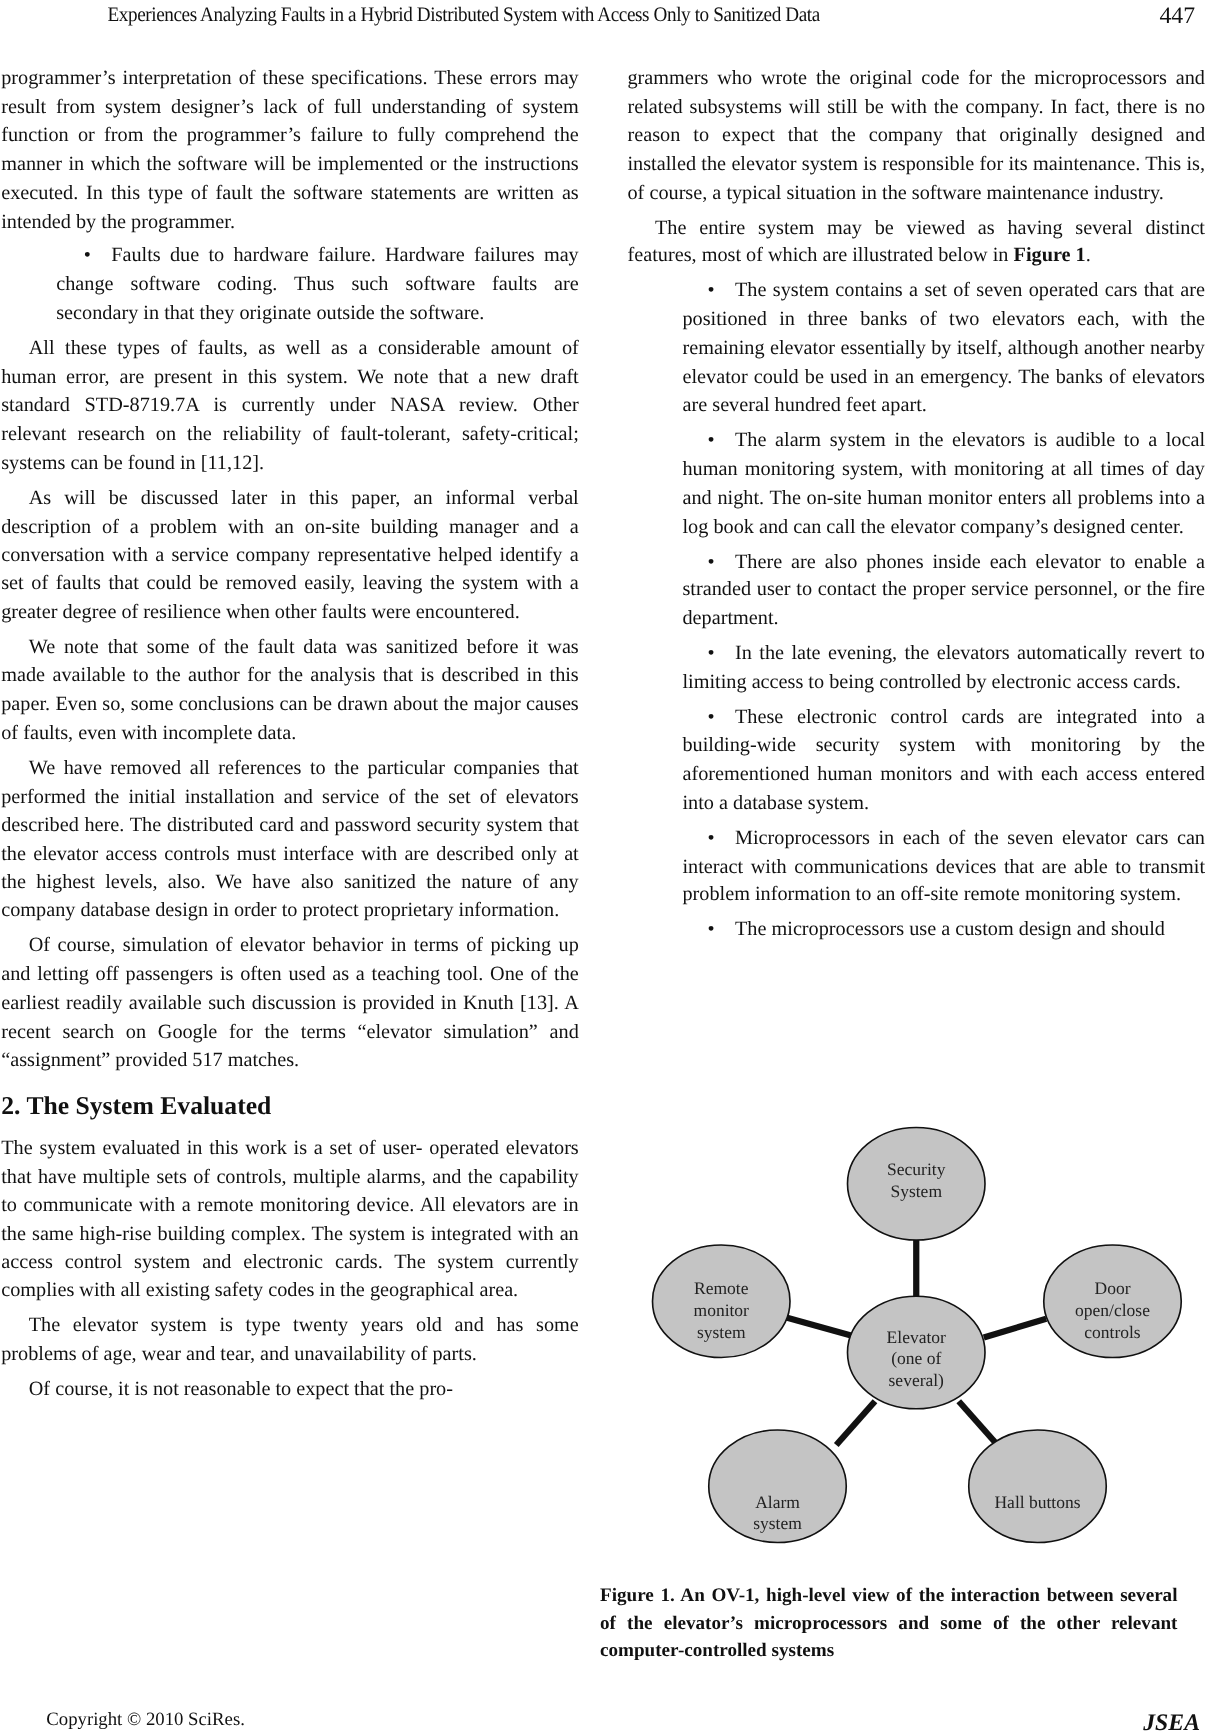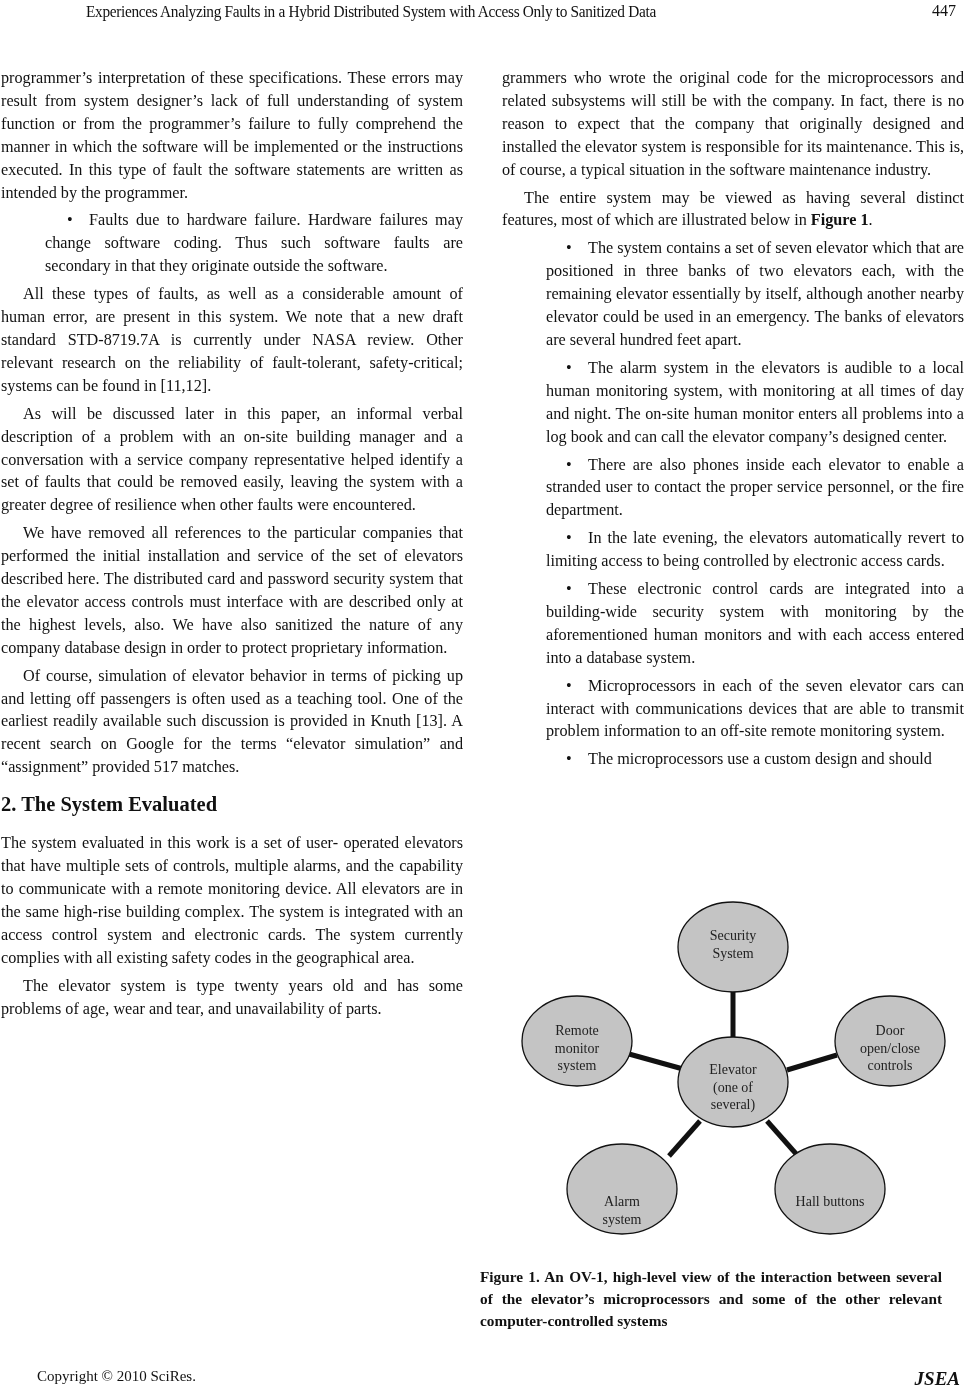--- a/index.html
+++ b/index.html
@@ -1,24 +1,24 @@
 <!DOCTYPE html>
 <html><head>
 <meta charset="utf-8">
 <style>
   html, body { margin: 0; padding: 0; background: #ffffff; }
   body { width: 966px; height: 1386px; position: relative; overflow: hidden;
          font-family: "Liberation Serif", "DejaVu Serif", serif; color: #111; }
   .running-head { position: absolute; top: 0; left: 0; width: 966px; height: 24px; margin-left: 16px; }
   .running-title { position: absolute; left: 70px; top: 2px; font-size: 16.5px; letter-spacing: -0.35px; transform: scaleX(0.93); transform-origin: left top; white-space: nowrap; }
-  .page-num { position: absolute; right: 26px; top: 2px; font-size: 16px; }
+  .page-num { position: absolute; right: 26px; top: 2px; font-size: 19px; }
   .col { position: absolute; top: 51px; width: 462px; font-size: 16.2px; line-height: 22.9px; text-align: justify; }
   .col-left { left: 1px; }
   .col-right { left: 502px; }
-  .col p { margin: 16px 0 0 0; text-indent: 22px; }
+  .col p { margin: 0 0 0 0; text-indent: 22px; }
   .col p.noindent { text-indent: 0; }
   .col p.gap { margin-top: 5px; }
   .col p.bullet { text-indent: 22px; margin-top: 5px; padding-left: 44px; }
   .col p.bullet .dot { display: inline-block; width: 22px; text-indent: 0; }
   .col-right p.bullet { text-indent: 20px; }
   h2.section { font-size: 20.5px; font-weight: bold; margin: 13px 0 10px 0; line-height: 24px; text-indent: 0; }
   .figure { position: absolute; left: 512px; top: 890px; width: 440px; height: 360px; }
   .caption { position: absolute; left: 480px; top: 1266px; width: 462px; font-size: 15.3px; font-weight: bold; line-height: 22px; text-align: justify; }
   .footer-left { position: absolute; left: 1px; top: 1368px; font-size: 15px; margin-left: 36px; }
   .footer-right { position: absolute; right: 6px; top: 1368px; font-size: 19px; font-weight: bold; font-style: italic; }
@@ -30,31 +30,33 @@
 <div class="running-head">
   <span class="running-title">Experiences Analyzing Faults in a Hybrid Distributed System with Access Only to Sanitized Data</span>
   <span class="page-num">447</span>
 </div>
 
 <div class="col col-left">
   <p class="noindent">programmer’s interpretation of these specifications. These errors may result from system designer’s lack of full understanding of system function or from the programmer’s failure to fully comprehend the manner in which the software will be implemented or the instructions executed. In this type of fault the software statements are written as intended by the programmer.</p>
   <p class="bullet"><span class="dot">•</span><span>Faults due to hardware failure. Hardware failures may change software coding. Thus such software faults are secondary in that they originate outside the software.</span></p>
   <p class="gap">All these types of faults, as well as a considerable amount of human error, are present in this system. We note that a new draft standard STD-8719.7A is currently under NASA review. Other relevant research on the reliability of fault-tolerant, safety-critical; systems can be found in [11,12].</p>
   <p class="gap">As will be discussed later in this paper, an informal verbal description of a problem with an on-site building manager and a conversation with a service company representative helped identify a set of faults that could be removed easily, leaving the system with a greater degree of resilience when other faults were encountered.</p>
+  <p class="gap">We note that some of the fault data was sanitized before it was made available to the author for the analysis that is described in this paper. Even so, some conclusions can be drawn about the major causes of faults, even with incomplete data.</p>
   <p class="gap">We have removed all references to the particular companies that performed the initial installation and service of the set of elevators described here. The distributed card and password security system that the elevator access controls must interface with are described only at the highest levels, also. We have also sanitized the nature of any company database design in order to protect proprietary information.</p>
   <p class="gap">Of course, simulation of elevator behavior in terms of picking up and letting off passengers is often used as a teaching tool. One of the earliest readily available such discussion is provided in Knuth [13]. A recent search on Google for the terms “elevator simulation” and “assignment” provided 517 matches.</p>
   <h2 class="section">2. The System Evaluated</h2>
   <p class="noindent">The system evaluated in this work is a set of user- operated elevators that have multiple sets of controls, multiple alarms, and the capability to communicate with a remote monitoring device. All elevators are in the same high-rise building complex. The system is integrated with an access control system and electronic cards. The system currently complies with all existing safety codes in the geographical area.</p>
   <p class="gap">The elevator system is type twenty years old and has some problems of age, wear and tear, and unavailability of parts.</p>
+  <p class="gap">Of course, it is not reasonable to expect that the pro-</p>
 </div>
 
 <div class="col col-right">
   <p class="noindent">grammers who wrote the original code for the microprocessors and related subsystems will still be with the company. In fact, there is no reason to expect that the company that originally designed and installed the elevator system is responsible for its maintenance. This is, of course, a typical situation in the software maintenance industry.</p>
   <p class="gap"><span>The entire system may be viewed as having several distinct features, most of which are illustrated below in </span><b>Figure 1</b><span>.</span></p>
-  <p class="bullet"><span class="dot">•</span><span>The system contains a set of seven elevator which that are positioned in three banks of two elevators each, with the remaining elevator essentially by itself, although another nearby elevator could be used in an emergency. The banks of elevators are several hundred feet apart.</span></p>
+  <p class="bullet"><span class="dot">•</span><span>The system contains a set of seven operated cars that are positioned in three banks of two elevators each, with the remaining elevator essentially by itself, although another nearby elevator could be used in an emergency. The banks of elevators are several hundred feet apart.</span></p>
   <p class="bullet"><span class="dot">•</span><span>The alarm system in the elevators is audible to a local human monitoring system, with monitoring at all times of day and night. The on-site human monitor enters all problems into a log book and can call the elevator company’s designed center.</span></p>
   <p class="bullet"><span class="dot">•</span><span>There are also phones inside each elevator to enable a stranded user to contact the proper service personnel, or the fire department.</span></p>
   <p class="bullet"><span class="dot">•</span><span>In the late evening, the elevators automatically revert to limiting access to being controlled by electronic access cards.</span></p>
   <p class="bullet"><span class="dot">•</span><span>These electronic control cards are integrated into a building-wide security system with monitoring by the aforementioned human monitors and with each access entered into a database system.</span></p>
   <p class="bullet"><span class="dot">•</span><span>Microprocessors in each of the seven elevator cars can interact with communications devices that are able to transmit problem information to an off-site remote monitoring system.</span></p>
   <p class="bullet"><span class="dot">•</span><span>The microprocessors use a custom design and should</span></p>
 </div>
 
 <div class="figure">
   <svg id="fig-svg" width="440" height="360" viewBox="0 0 440 360">

